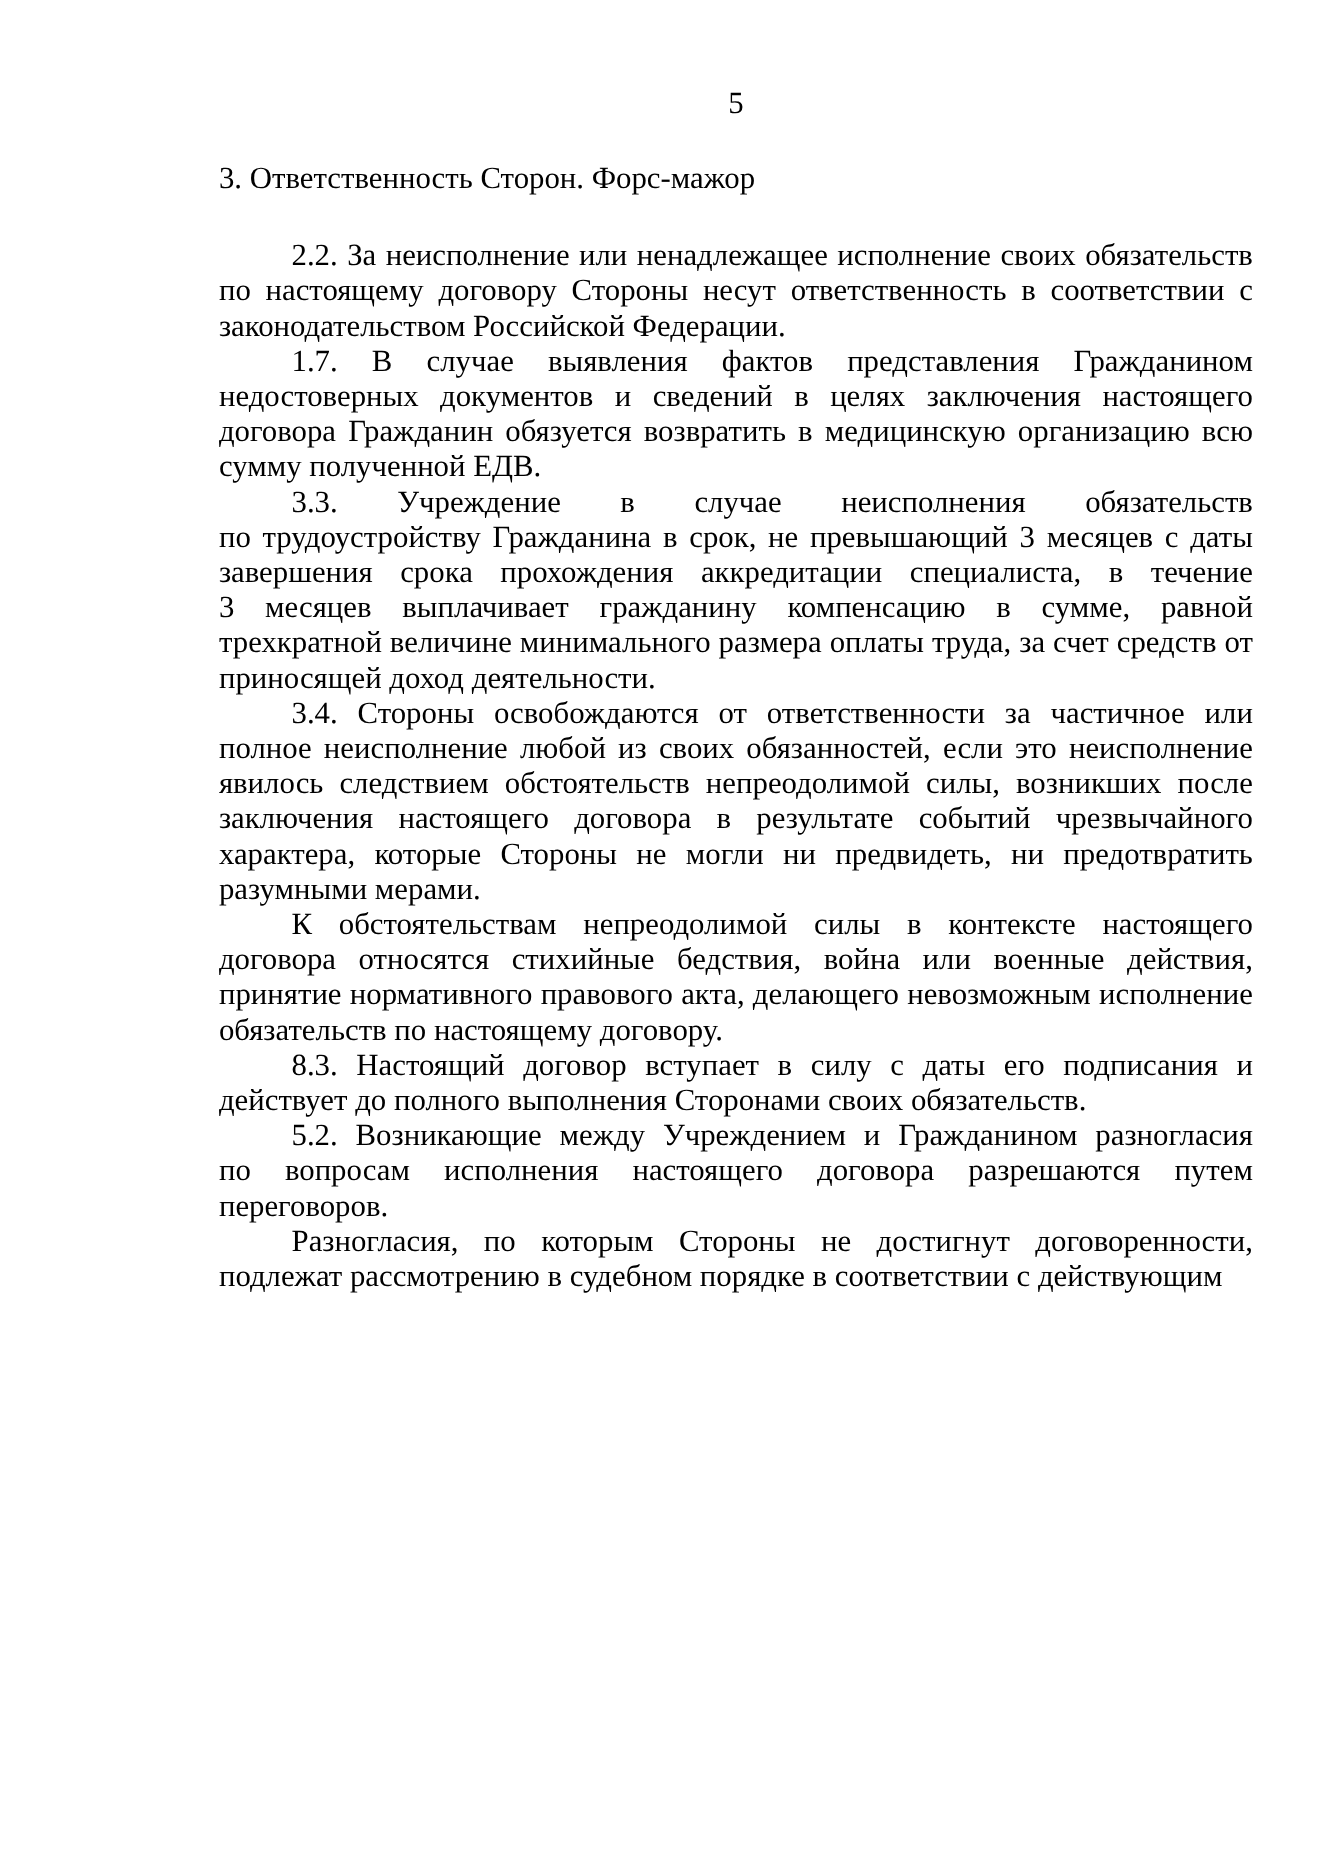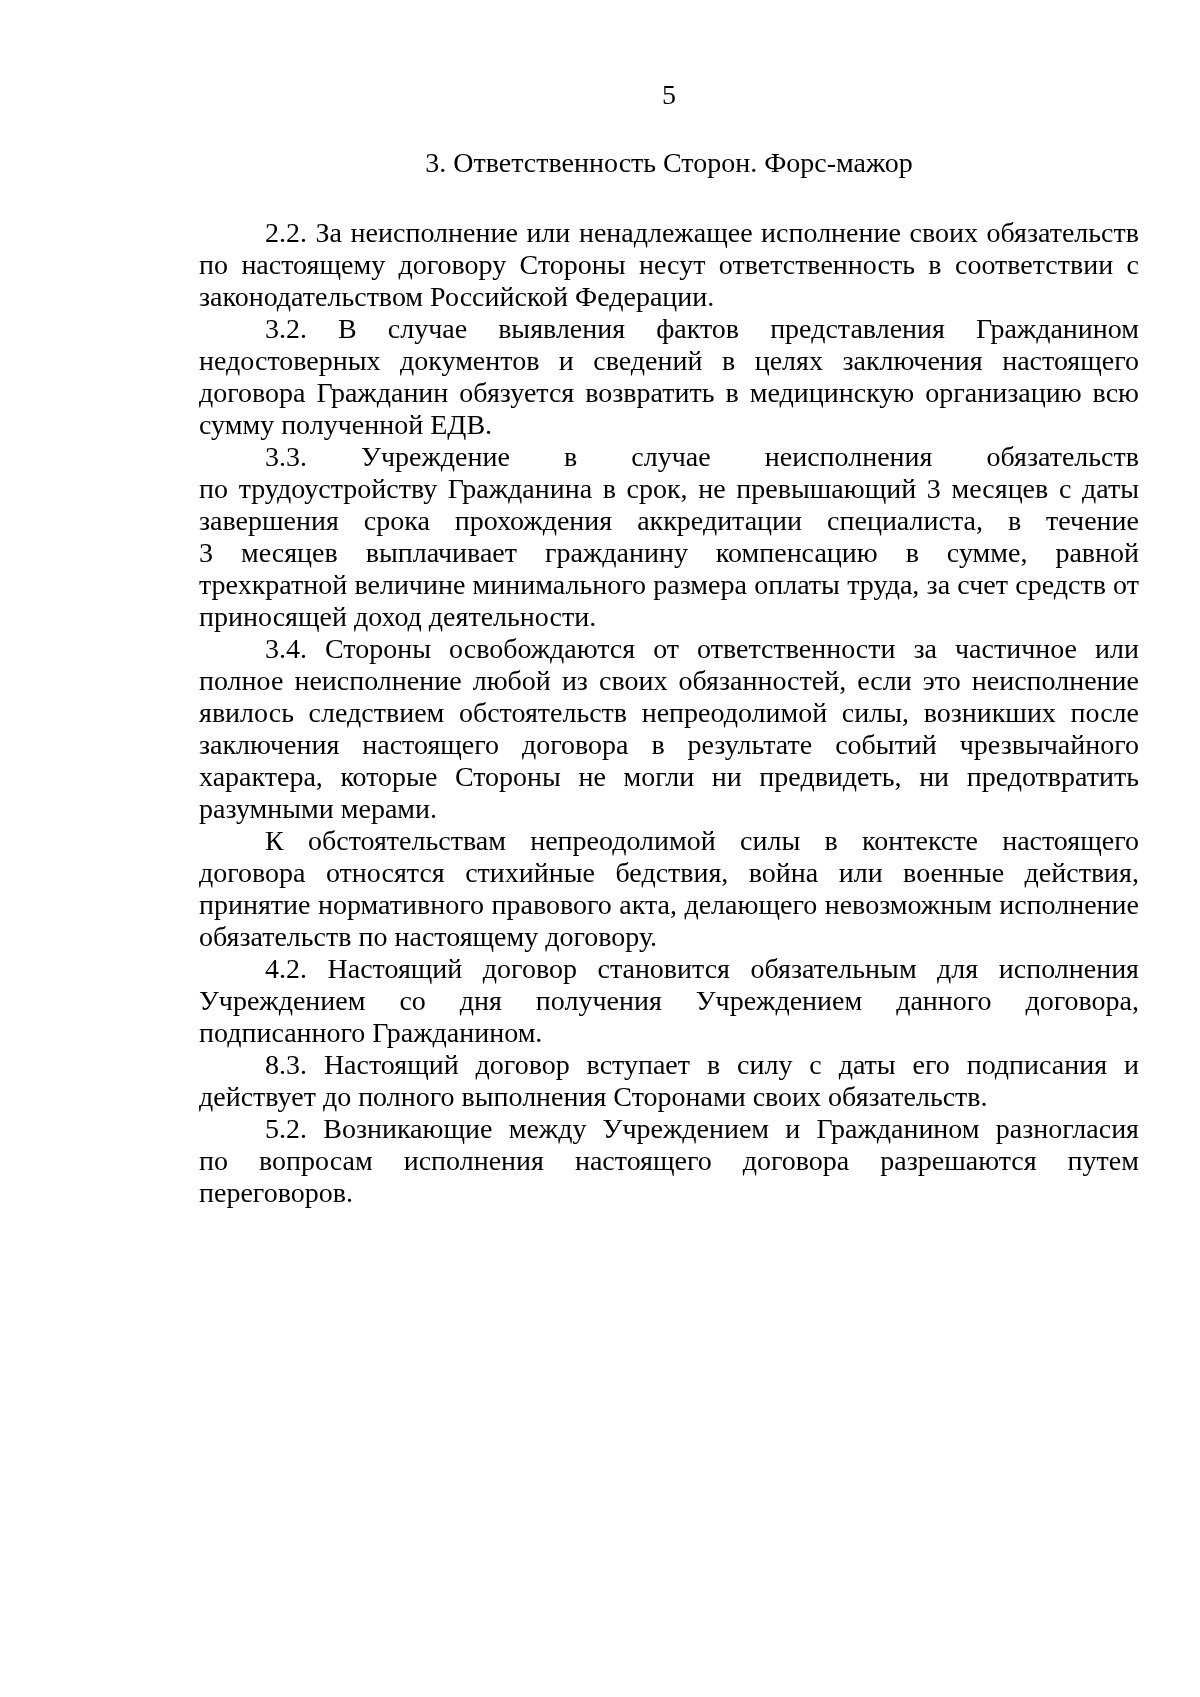--- a/index.html
+++ b/index.html
@@ -20,21 +20,20 @@
     padding: 79px 61px 0 199px;
     overflow: hidden;
   }
   .page-number {
     text-align: center;
     margin: 0;
   }
   .section-heading {
     font-size: 28px;
     font-weight: normal;
-    text-align: center;
     margin: 32px 0;
     line-height: 32px;
   }
   .section-heading.first {
     margin-top: 36px;
     margin-bottom: 38px;
   }
   .para {
     margin: 0;
     text-indent: 66px;
@@ -43,23 +42,23 @@
 </style>
 </head>
 <body>
 
 <div class="page">
 
   <p class="page-number">5</p>
 
   <h2 class="section-heading first">3. Ответственность Сторон. Форс-мажор</h2>
   <p class="para">2.2. За неисполнение или ненадлежащее исполнение своих обязательств по настоящему договору Стороны несут ответственность в соответствии с законодательством Российской Федерации.</p>
-  <p class="para">3.2. В случае выявления фактов представления Гражданином недостоверных документов и сведений в целях заключения настоящего договора Гражданин обязуется возвратить в медицинскую организацию всю сумму полученной ЕДВ.</p>
+  <p class="para">1.7. В случае выявления фактов представления Гражданином недостоверных документов и сведений в целях заключения настоящего договора Гражданин обязуется возвратить в медицинскую организацию всю сумму полученной ЕДВ.</p>
   <p class="para">3.3. Учреждение в случае неисполнения обязательств по&nbsp;трудоустройству Гражданина в срок, не превышающий 3&nbsp;месяцев с даты завершения срока прохождения аккредитации специалиста, в течение 3&nbsp;месяцев выплачивает гражданину компенсацию в сумме, равной трехкратной величине минимального размера оплаты труда, за счет средств от приносящей доход деятельности.</p>
   <p class="para">3.4. Стороны освобождаются от ответственности за частичное или полное неисполнение любой из своих обязанностей, если это неисполнение явилось следствием обстоятельств непреодолимой силы, возникших после заключения настоящего договора в результате событий чрезвычайного характера, которые Стороны не могли ни предвидеть, ни предотвратить разумными мерами.</p>
   <p class="para">К обстоятельствам непреодолимой силы в контексте настоящего договора относятся стихийные бедствия, война или военные действия, принятие нормативного правового акта, делающего невозможным исполнение обязательств по настоящему договору.</p>
 
-  <p class="para">4.2. Настоящий договор становится обязательным для исполнения Учреждением со дня получения Учреждением данного договора, подписанного Гражданином.</p>
 
   <p class="para">8.3. Настоящий договор вступает в силу с даты его подписания и действует до полного выполнения Сторонами своих обязательств.</p>
   <p class="para">5.2. Возникающие между Учреждением и Гражданином разногласия по&nbsp;вопросам исполнения настоящего договора разрешаются путем переговоров.</p>
+  <p class="para">Разногласия, по которым Стороны не достигнут договоренности, подлежат рассмотрению в судебном порядке в соответствии с действующим</p>
 
 </div>
 
 </body></html>

